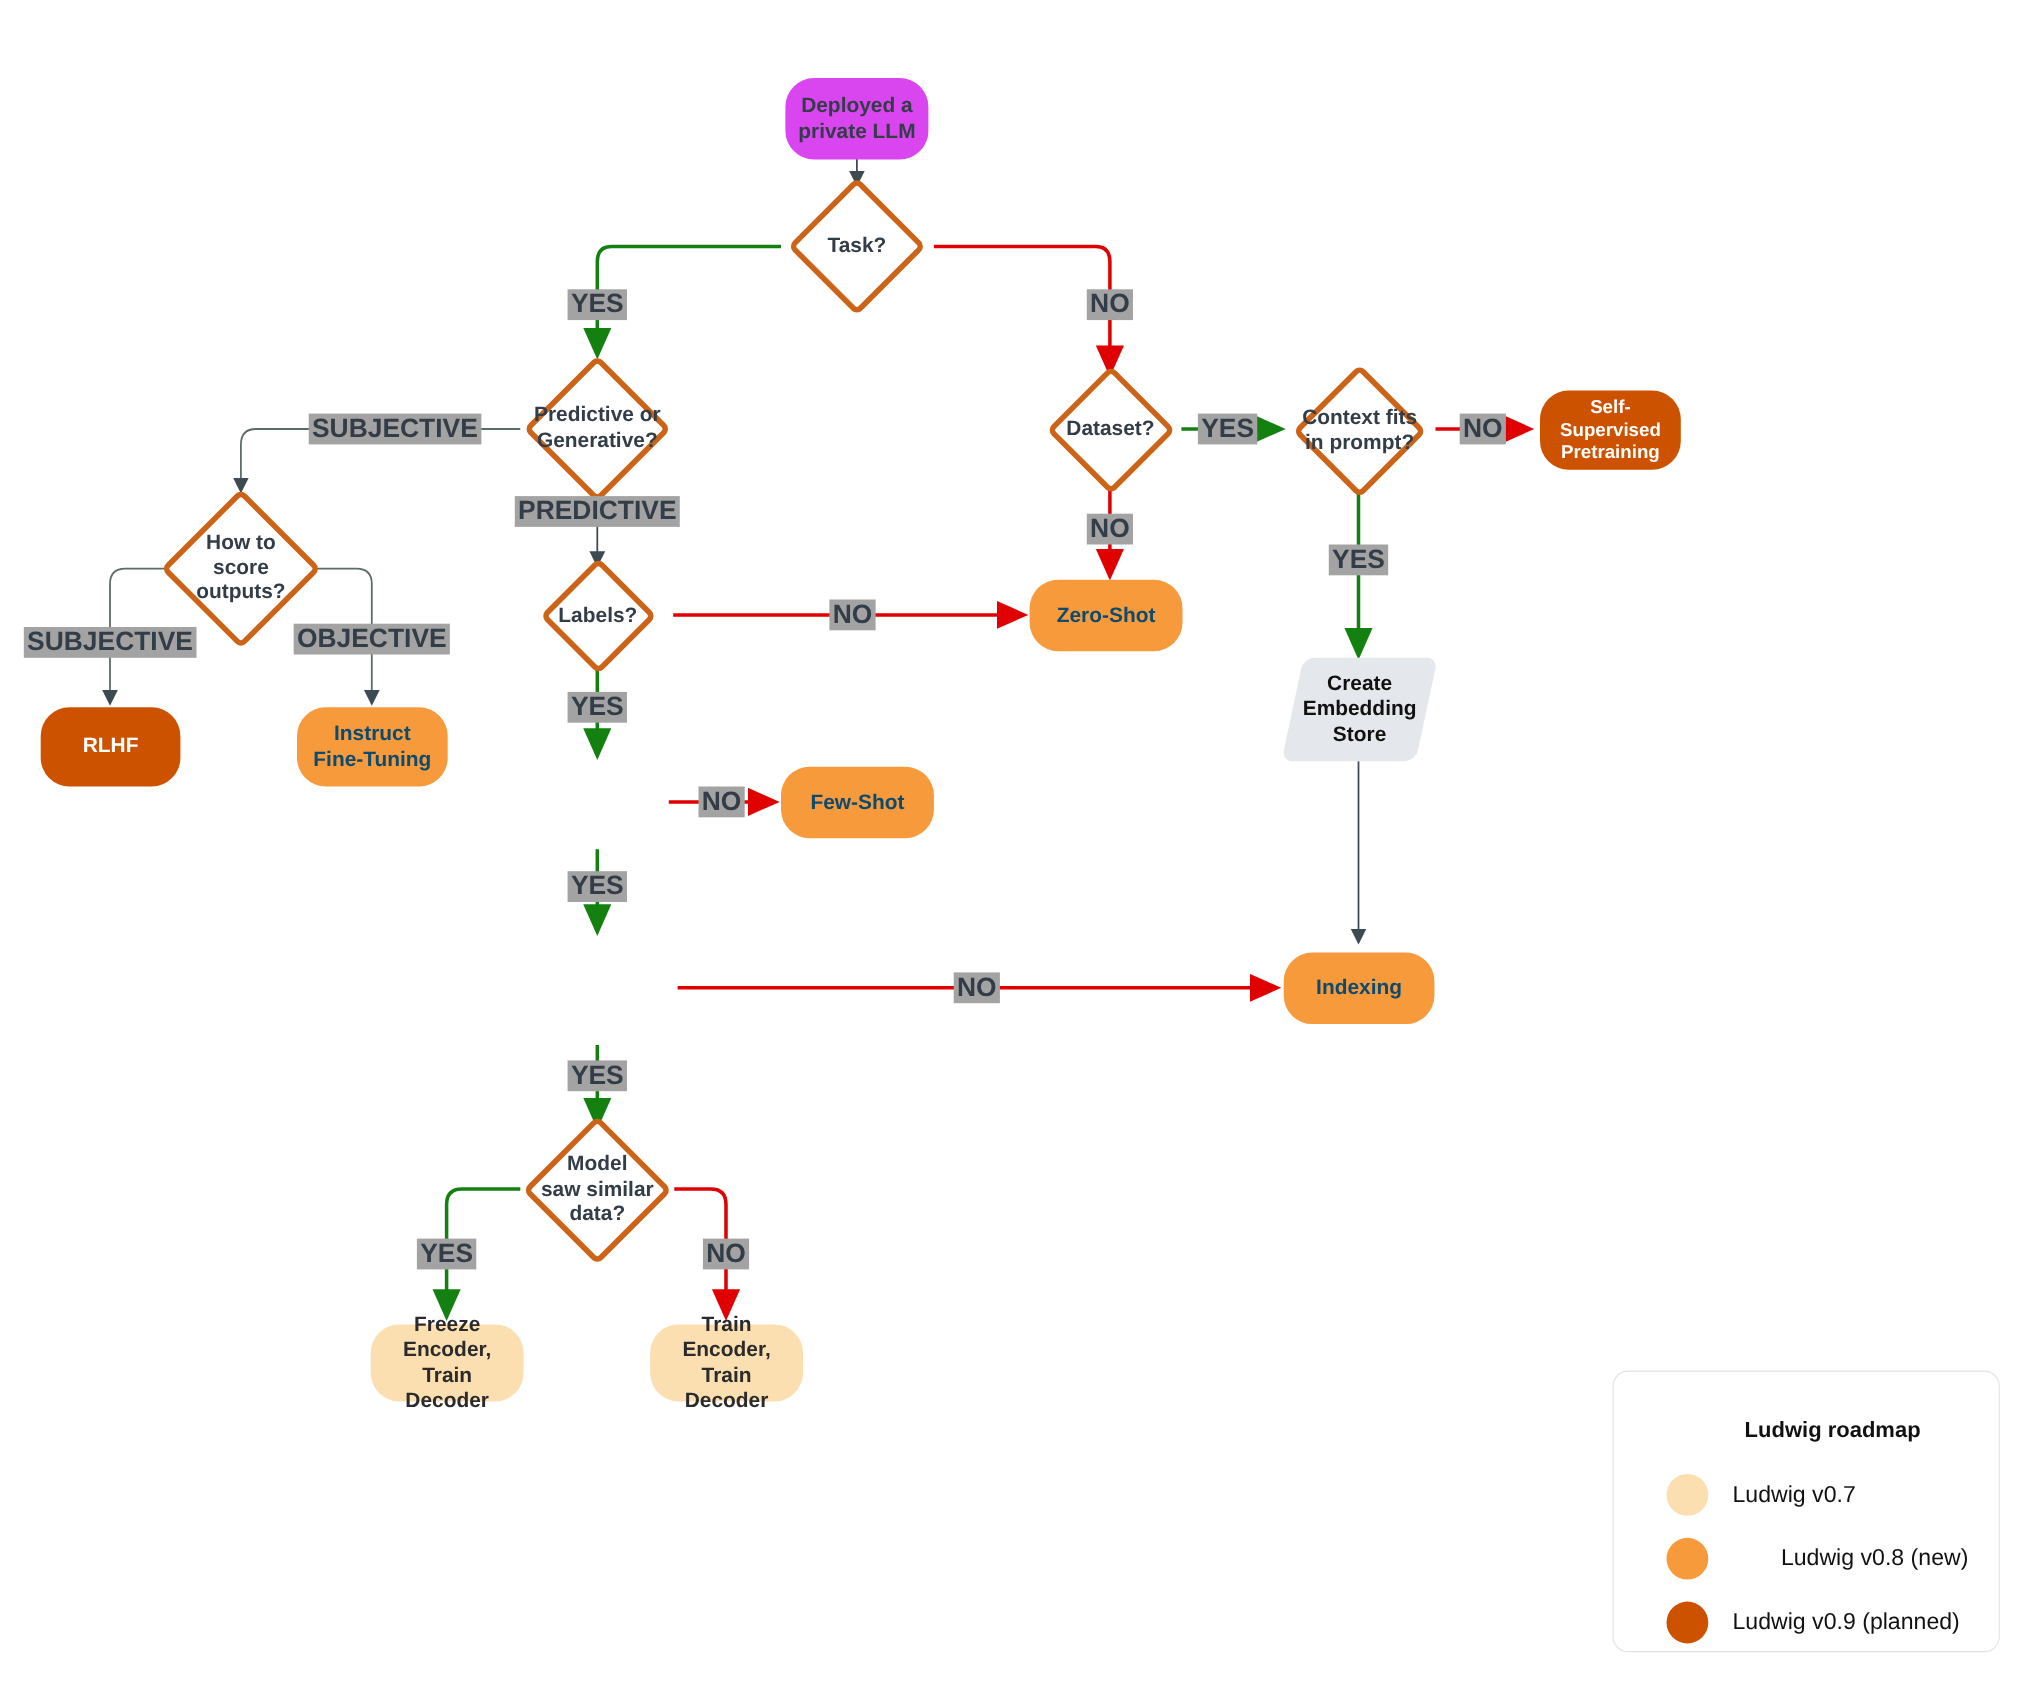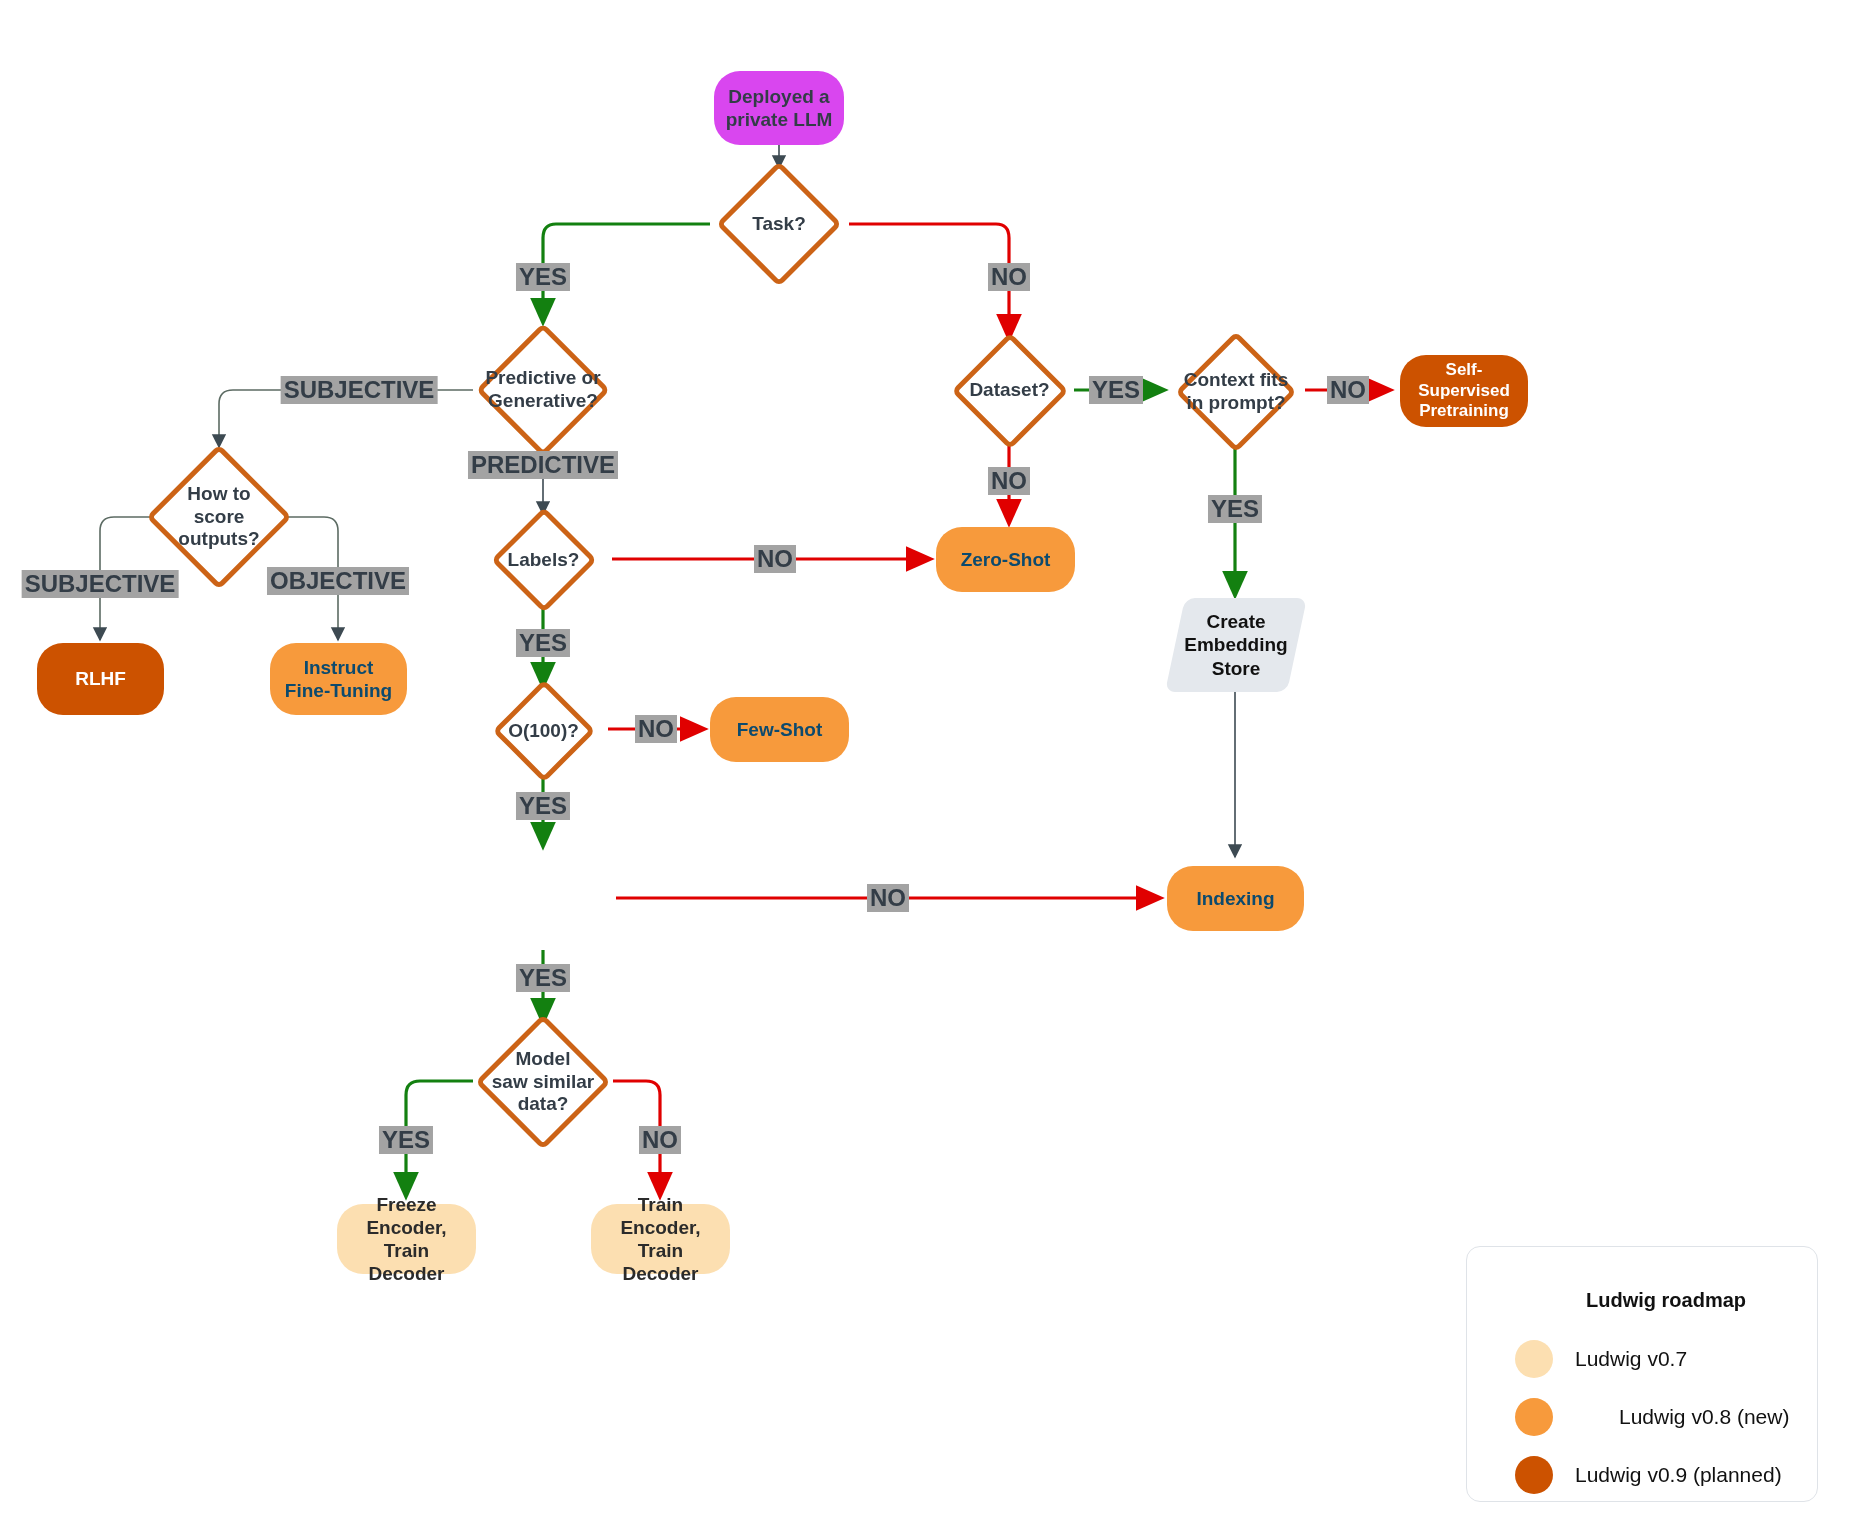--- a/index.html
+++ b/index.html
@@ -237,24 +237,20 @@
 
   <div class="dia-wrap" style="left:475px; top:514px; width:137px; height:92px;">
     <div class="dia-shape" style="width:65px; height:65px;"></div>
     <span class="dia-label">Labels?</span>
   </div>
 
   <div class="node rect v08" style="left:936px; top:527px; width:139px; height:65px;">
     <span>Zero-Shot</span>
   </div>
 
-  <div class="dia-wrap" style="left:475px; top:686px; width:137px; height:90px;">
-    <div class="dia-shape" style="width:63px; height:63px;"></div>
-    <span class="dia-label">O(100)?</span>
-  </div>
 
   <div class="node rect v08" style="left:710px; top:697px; width:139px; height:65px;">
     <span>Few-Shot</span>
   </div>
 
 
   <div class="node rect v08" style="left:1167px; top:866px; width:137px; height:65px;">
     <span>Indexing</span>
   </div>
 

